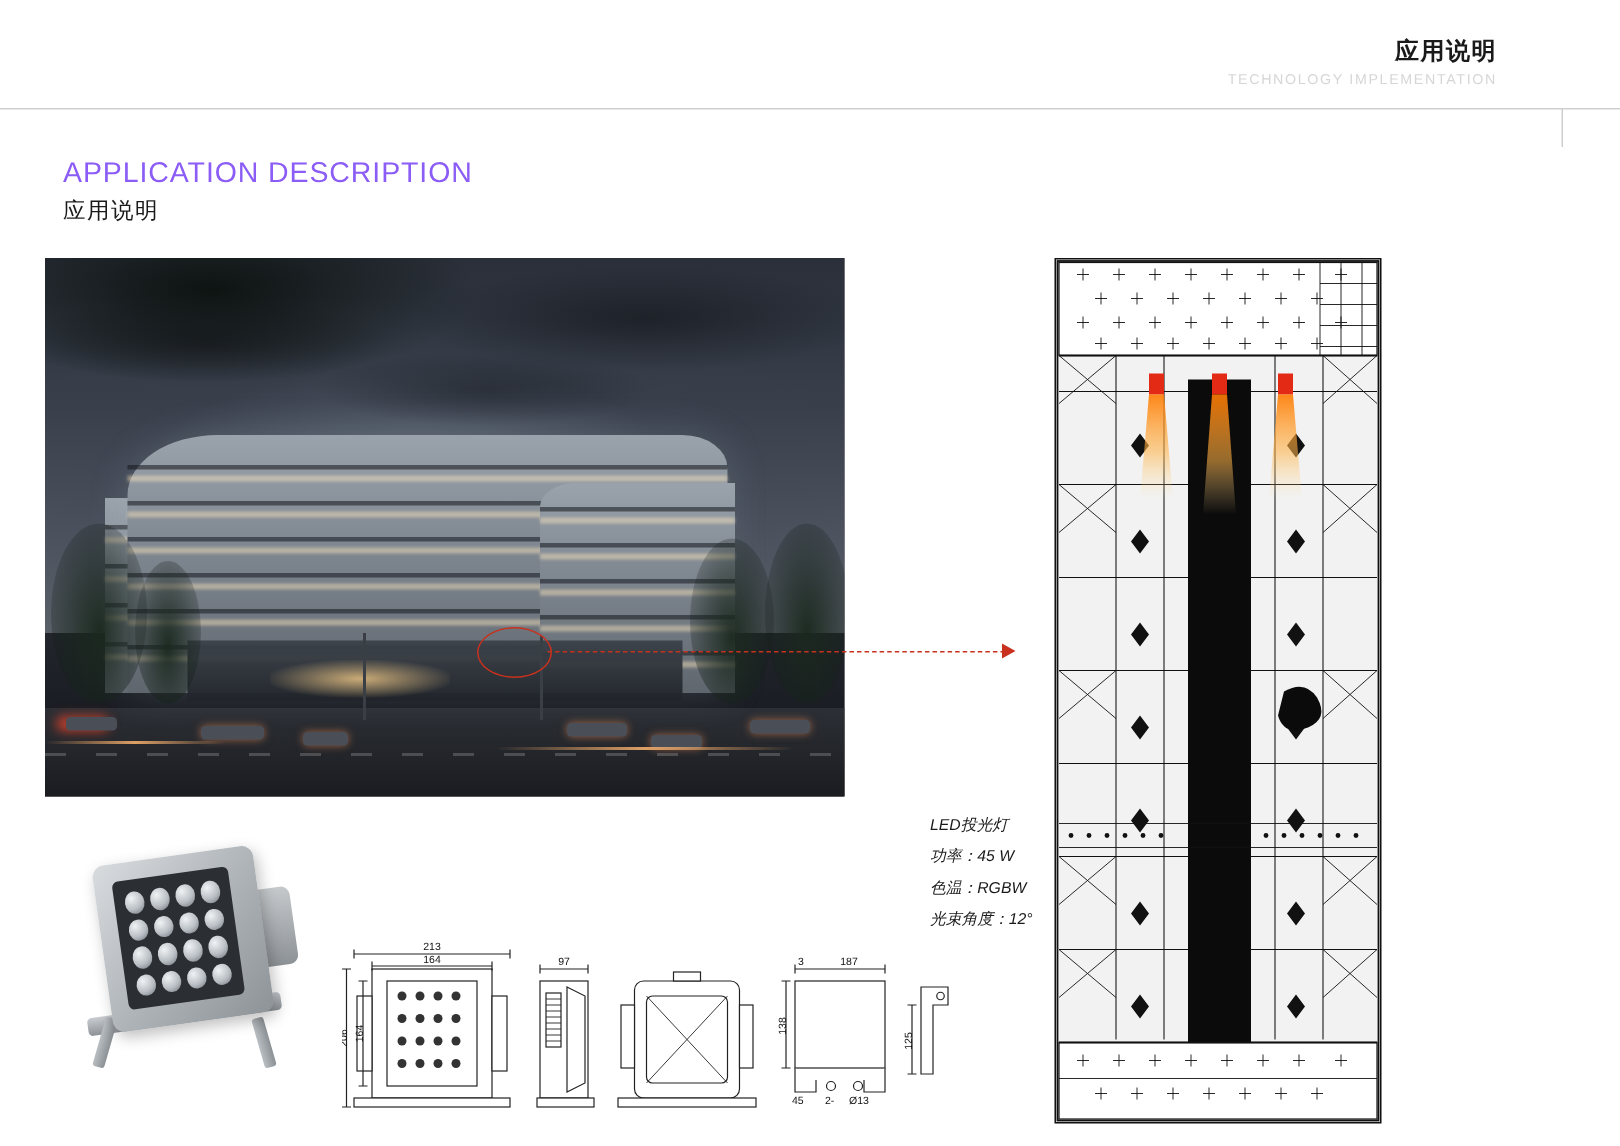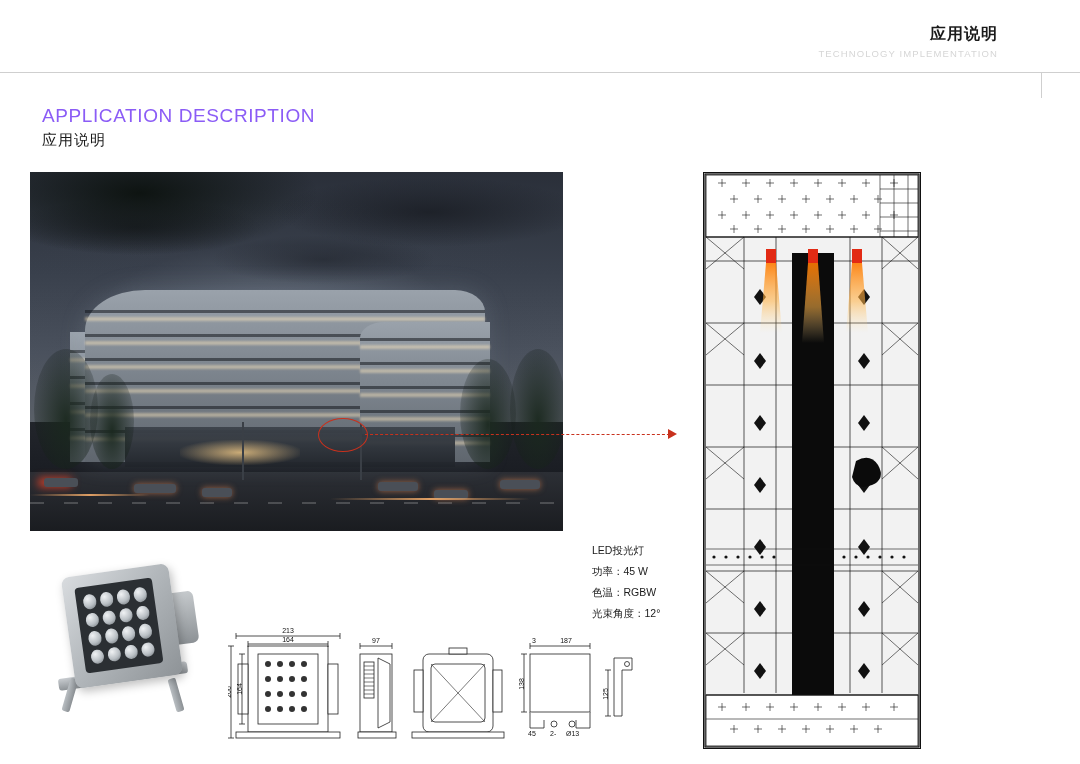--- a/index.html
+++ b/index.html
@@ -203,26 +203,27 @@
     left: 668px; top: 429px;
     width: 0; height: 0;
     border-left: 9px solid #c8311d;
     border-top: 5px solid transparent;
     border-bottom: 5px solid transparent;
   }
 
   
   .spec {
     position: absolute;
-    left: 592px;
+    left: 620px;
     top: 540px;
     width: 150px;
     font-size: 10.5px;
     line-height: 21px;
     color: #1a1a1a;
+    font-style: italic;
   }
   .spec div { white-space: nowrap; }
 
   
   .product {
     position: absolute;
     left: 40px;
     top: 552px;
     width: 190px;
     height: 185px;

